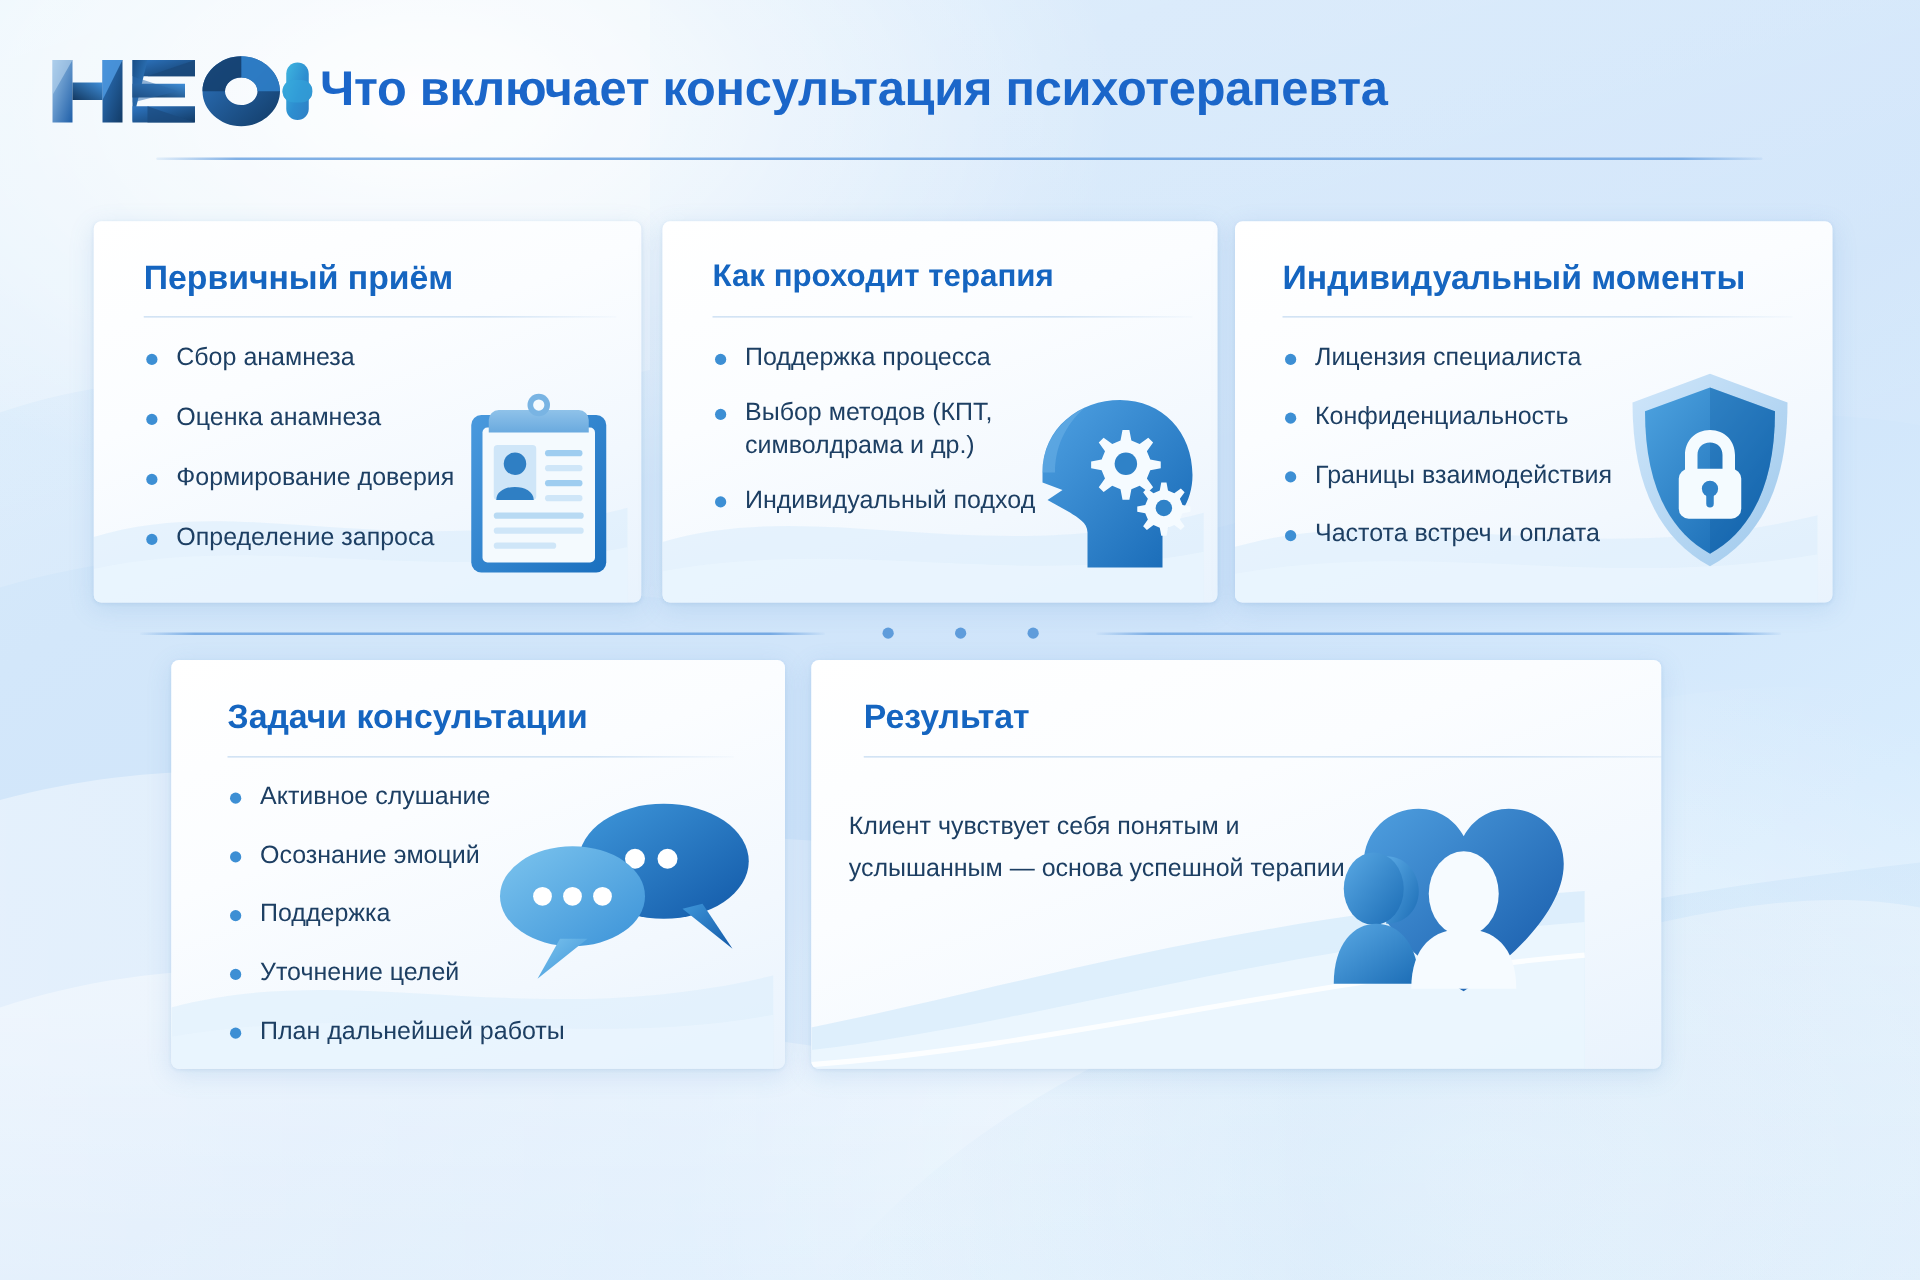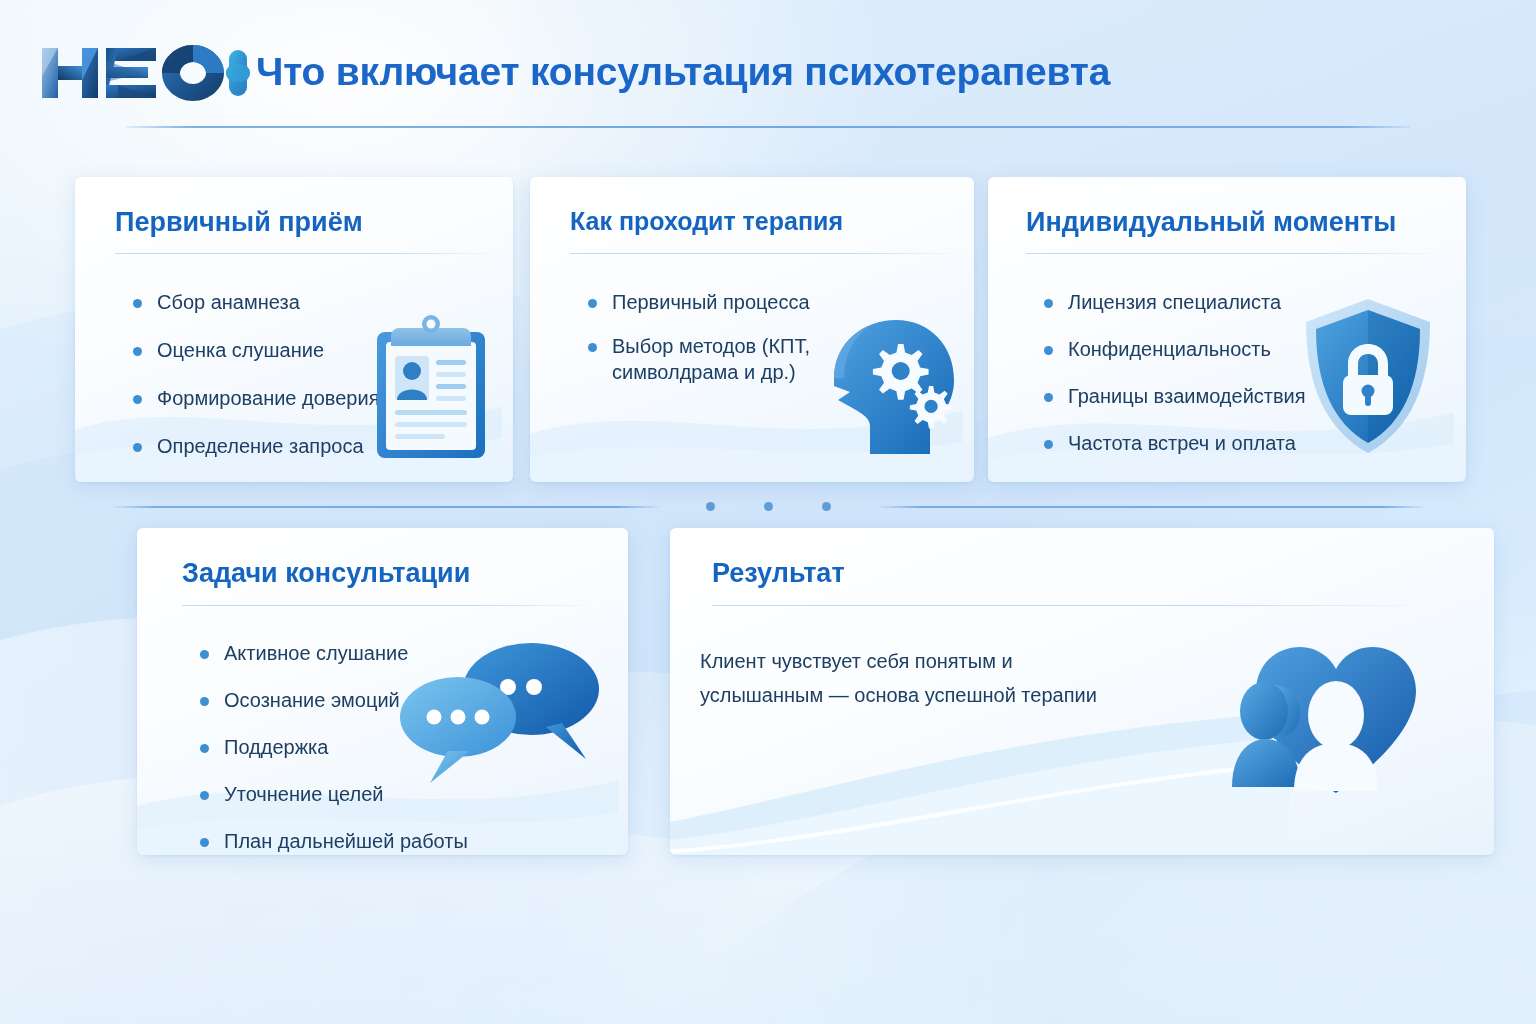--- a/index.html
+++ b/index.html
@@ -92,21 +92,21 @@
   .card-rule {
     position: absolute;
     height: 1px;
     background: linear-gradient(90deg,
        rgba(150,190,230,0.55) 0%,
        rgba(150,190,230,0.55) 72%,
        rgba(150,190,230,0.05) 100%);
   }
   .bullets {
     position: absolute;
-    margin: 16px;
+    margin: 0;
     padding: 0;
     list-style: none;
   }
   .bullets li {
     position: relative;
     padding-left: 26px;
     color: #1d3f63;
     line-height: 1.3;
   }
   .bullets li::before {
@@ -118,21 +118,21 @@
     height: 9px;
     border-radius: 50%;
     background: #3d8fd4;
   }
 
   
   #card-primary   { left: 75px;  top: 177px; width: 438px; height: 305px; }
   #card-therapy   { left: 530px; top: 177px; width: 444px; height: 305px; }
   #card-org       { left: 988px; top: 177px; width: 478px; height: 305px; }
   #card-tasks     { left: 137px; top: 528px; width: 491px; height: 327px; }
-  #card-result    { left: 649px; top: 528px; width: 824px; height: 327px; margin-left: 21px; }
+  #card-result    { left: 649px; top: 528px; width: 680px; height: 327px; }
 
   #card-primary .card-title { left: 40px; top: 30px; font-size: 27px; }
   #card-primary .card-rule  { left: 40px; top: 76px; width: 378px; }
   #card-primary .bullets    { left: 40px; top: 96px; width: 300px; font-size: 20px; }
   #card-primary .bullets li { margin-bottom: 22px; }
 
   #card-therapy .card-title { left: 40px; top: 30px; font-size: 25px; }
   #card-therapy .card-rule  { left: 40px; top: 76px; width: 384px; }
   #card-therapy .bullets    { left: 40px; top: 96px; width: 290px; font-size: 20px; }
   #card-therapy .bullets li { margin-bottom: 18px; }
@@ -302,21 +302,21 @@
 
   <div class="card" id="card-primary">
     <svg class="card-inner-wave" viewBox="0 0 438 150" preserveAspectRatio="none" aria-hidden="true">
       <path d="M0,96 C120,58 250,120 438,72 L438,150 L0,150 Z" fill="#dceefb" opacity="0.62"></path>
       <path d="M0,122 C140,92 280,136 438,104 L438,150 L0,150 Z" fill="#eaf5fe" opacity="0.8"></path>
     </svg>
     <div class="card-title">Первичный приём</div>
     <div class="card-rule"></div>
     <ul class="bullets">
       <li>Сбор анамнеза</li>
-      <li>Оценка слушание</li>
+      <li>Оценка анамнеза</li>
       <li>Формирование доверия</li>
       <li>Определение запроса</li>
     </ul>
 
     <svg class="card-icon" id="icon-clipboard" viewBox="0 0 120 150" aria-hidden="true">
       <defs>
         <linearGradient id="clipG" x1="0" y1="0" x2="1" y2="1">
           <stop offset="0%" stop-color="#4a9ade"></stop>
             <stop offset="100%" stop-color="#1a6fbe"></stop>
         </linearGradient>
@@ -346,22 +346,23 @@
   </div>
 
   <div class="card" id="card-therapy">
     <svg class="card-inner-wave" viewBox="0 0 444 150" preserveAspectRatio="none" aria-hidden="true">
       <path d="M0,100 C130,62 260,124 444,76 L444,150 L0,150 Z" fill="#dceefb" opacity="0.62"></path>
       <path d="M0,124 C150,96 290,138 444,108 L444,150 L0,150 Z" fill="#eaf5fe" opacity="0.8"></path>
     </svg>
     <div class="card-title">Как проходит терапия</div>
     <div class="card-rule"></div>
     <ul class="bullets">
-      <li>Первичный процесса</li>
+      <li>Поддержка процесса</li>
       <li>Выбор методов (КПТ, символдрама и др.)</li>
+      <li>Индивидуальный подход</li>
     </ul>
 
     <svg class="card-icon" id="icon-head" viewBox="0 0 148 150" aria-hidden="true">
       <defs>
         <linearGradient id="headG" x1="0" y1="0" x2="1" y2="1">
           <stop offset="0%" stop-color="#4fa1e2"></stop>
             <stop offset="100%" stop-color="#1668b5"></stop>
         </linearGradient>
       </defs>
       <path d="M22,64 C22,28 52,6 84,6 C118,6 142,32 142,66 C142,88 130,102 118,112

